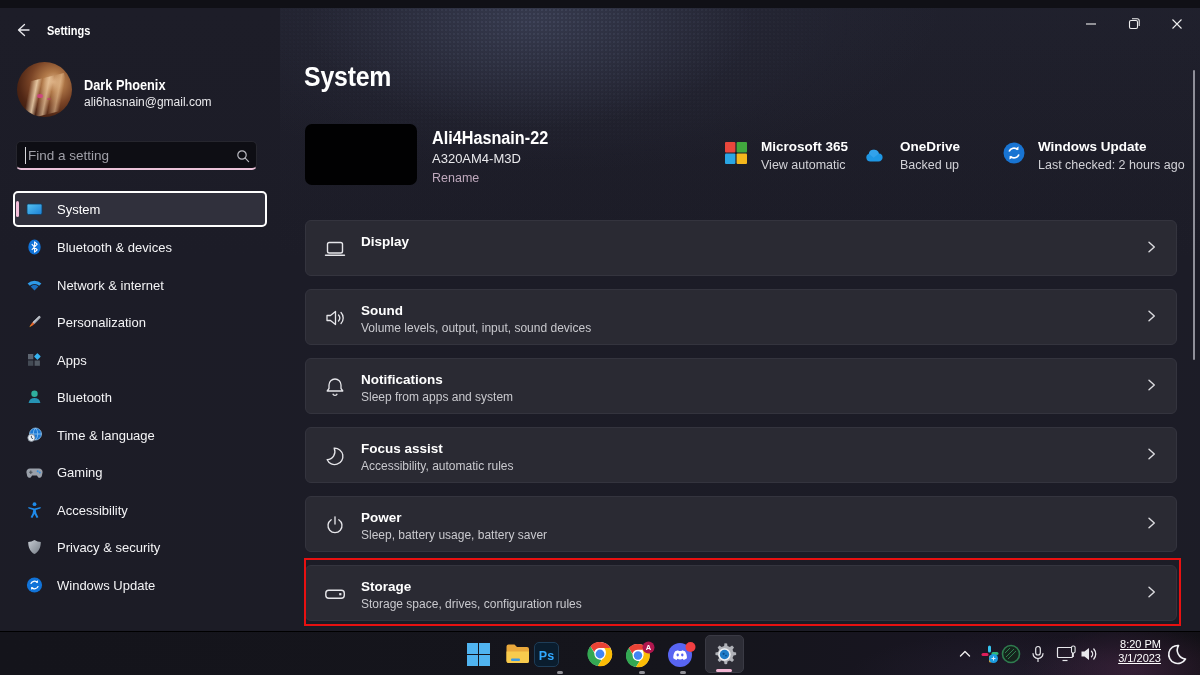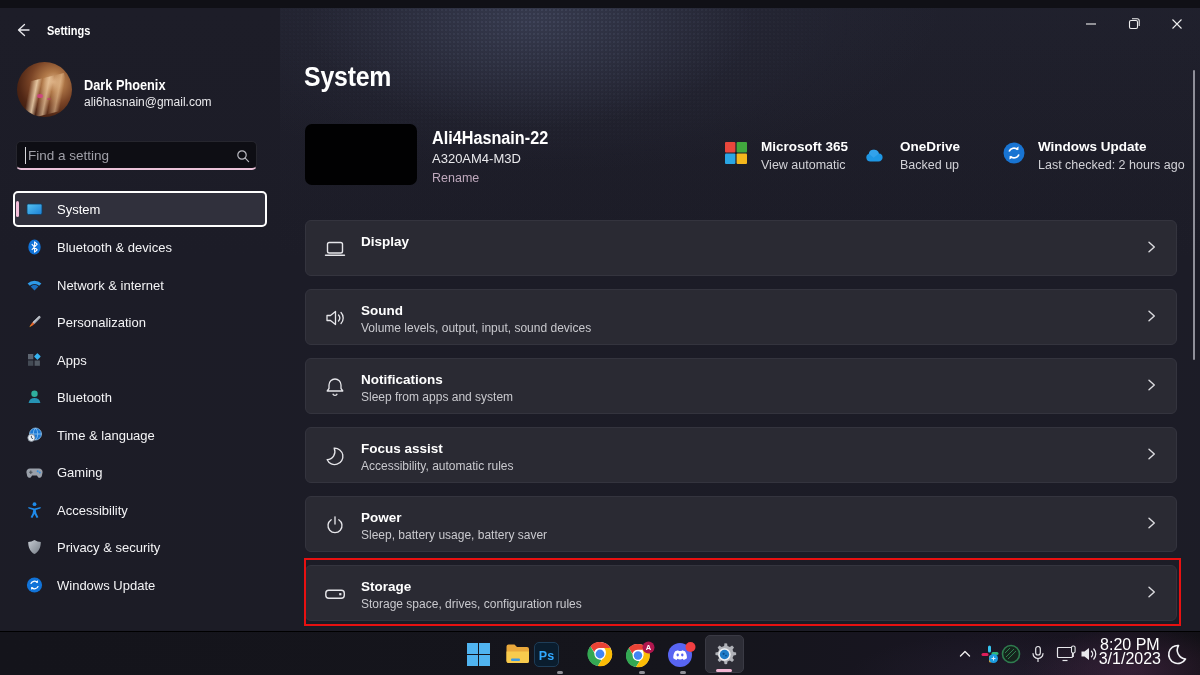--- a/index.html
+++ b/index.html
@@ -75,21 +75,21 @@
     background:
       radial-gradient(ellipse 150px 55px at 1135px 38px, rgba(105,52,95,0.34), rgba(105,52,95,0) 75%),
       radial-gradient(ellipse 200px 55px at 1000px 42px, rgba(66,56,84,0.18), rgba(0,0,0,0) 75%),
       linear-gradient(90deg,#14141b 0%, #15151c 58%, #181521 80%, #191420 93%, #121016 100%);
     border-top:1px solid #000;
   }
   .tbi { position:absolute; top:7px; width:30px; height:30px; display:flex; align-items:center; justify-content:center; }
   .runline { position:absolute; top:39px; width:6px; height:3px; border-radius:2px; background:#8f8f96; }
   #gearbox { position:absolute; left:705px; top:3px; width:39px; height:38px; background:#2d2d36; border:1px solid #3a3a44; border-radius:5px; }
   #gearline { position:absolute; left:716px; top:37px; width:16px; height:3px; border-radius:2px; background:#f3b6d3; }
-  #clock { position:absolute; right:39px; top:6px; text-align:center; color:#fff; font-size:16px; line-height:13.5px; }
+  #clock { position:absolute; right:39px; top:6px; text-align:right; color:#fff; font-size:11px; line-height:13.5px;text-decoration:underline; }
 </style>
 </head>
 <body>
 <div id="win">
   <div id="mainhaze"></div>
 
   <div class="abs" id="backarrow">
     <svg width="18" height="18" viewBox="0 0 18 18">
         <path d="M10.5 3.5 L4.5 9 L10.5 14.5 M4.8 9 H15" stroke="#e8e8ec" stroke-width="1.3" fill="none" stroke-linecap="round" stroke-linejoin="round"></path>
       </svg>

